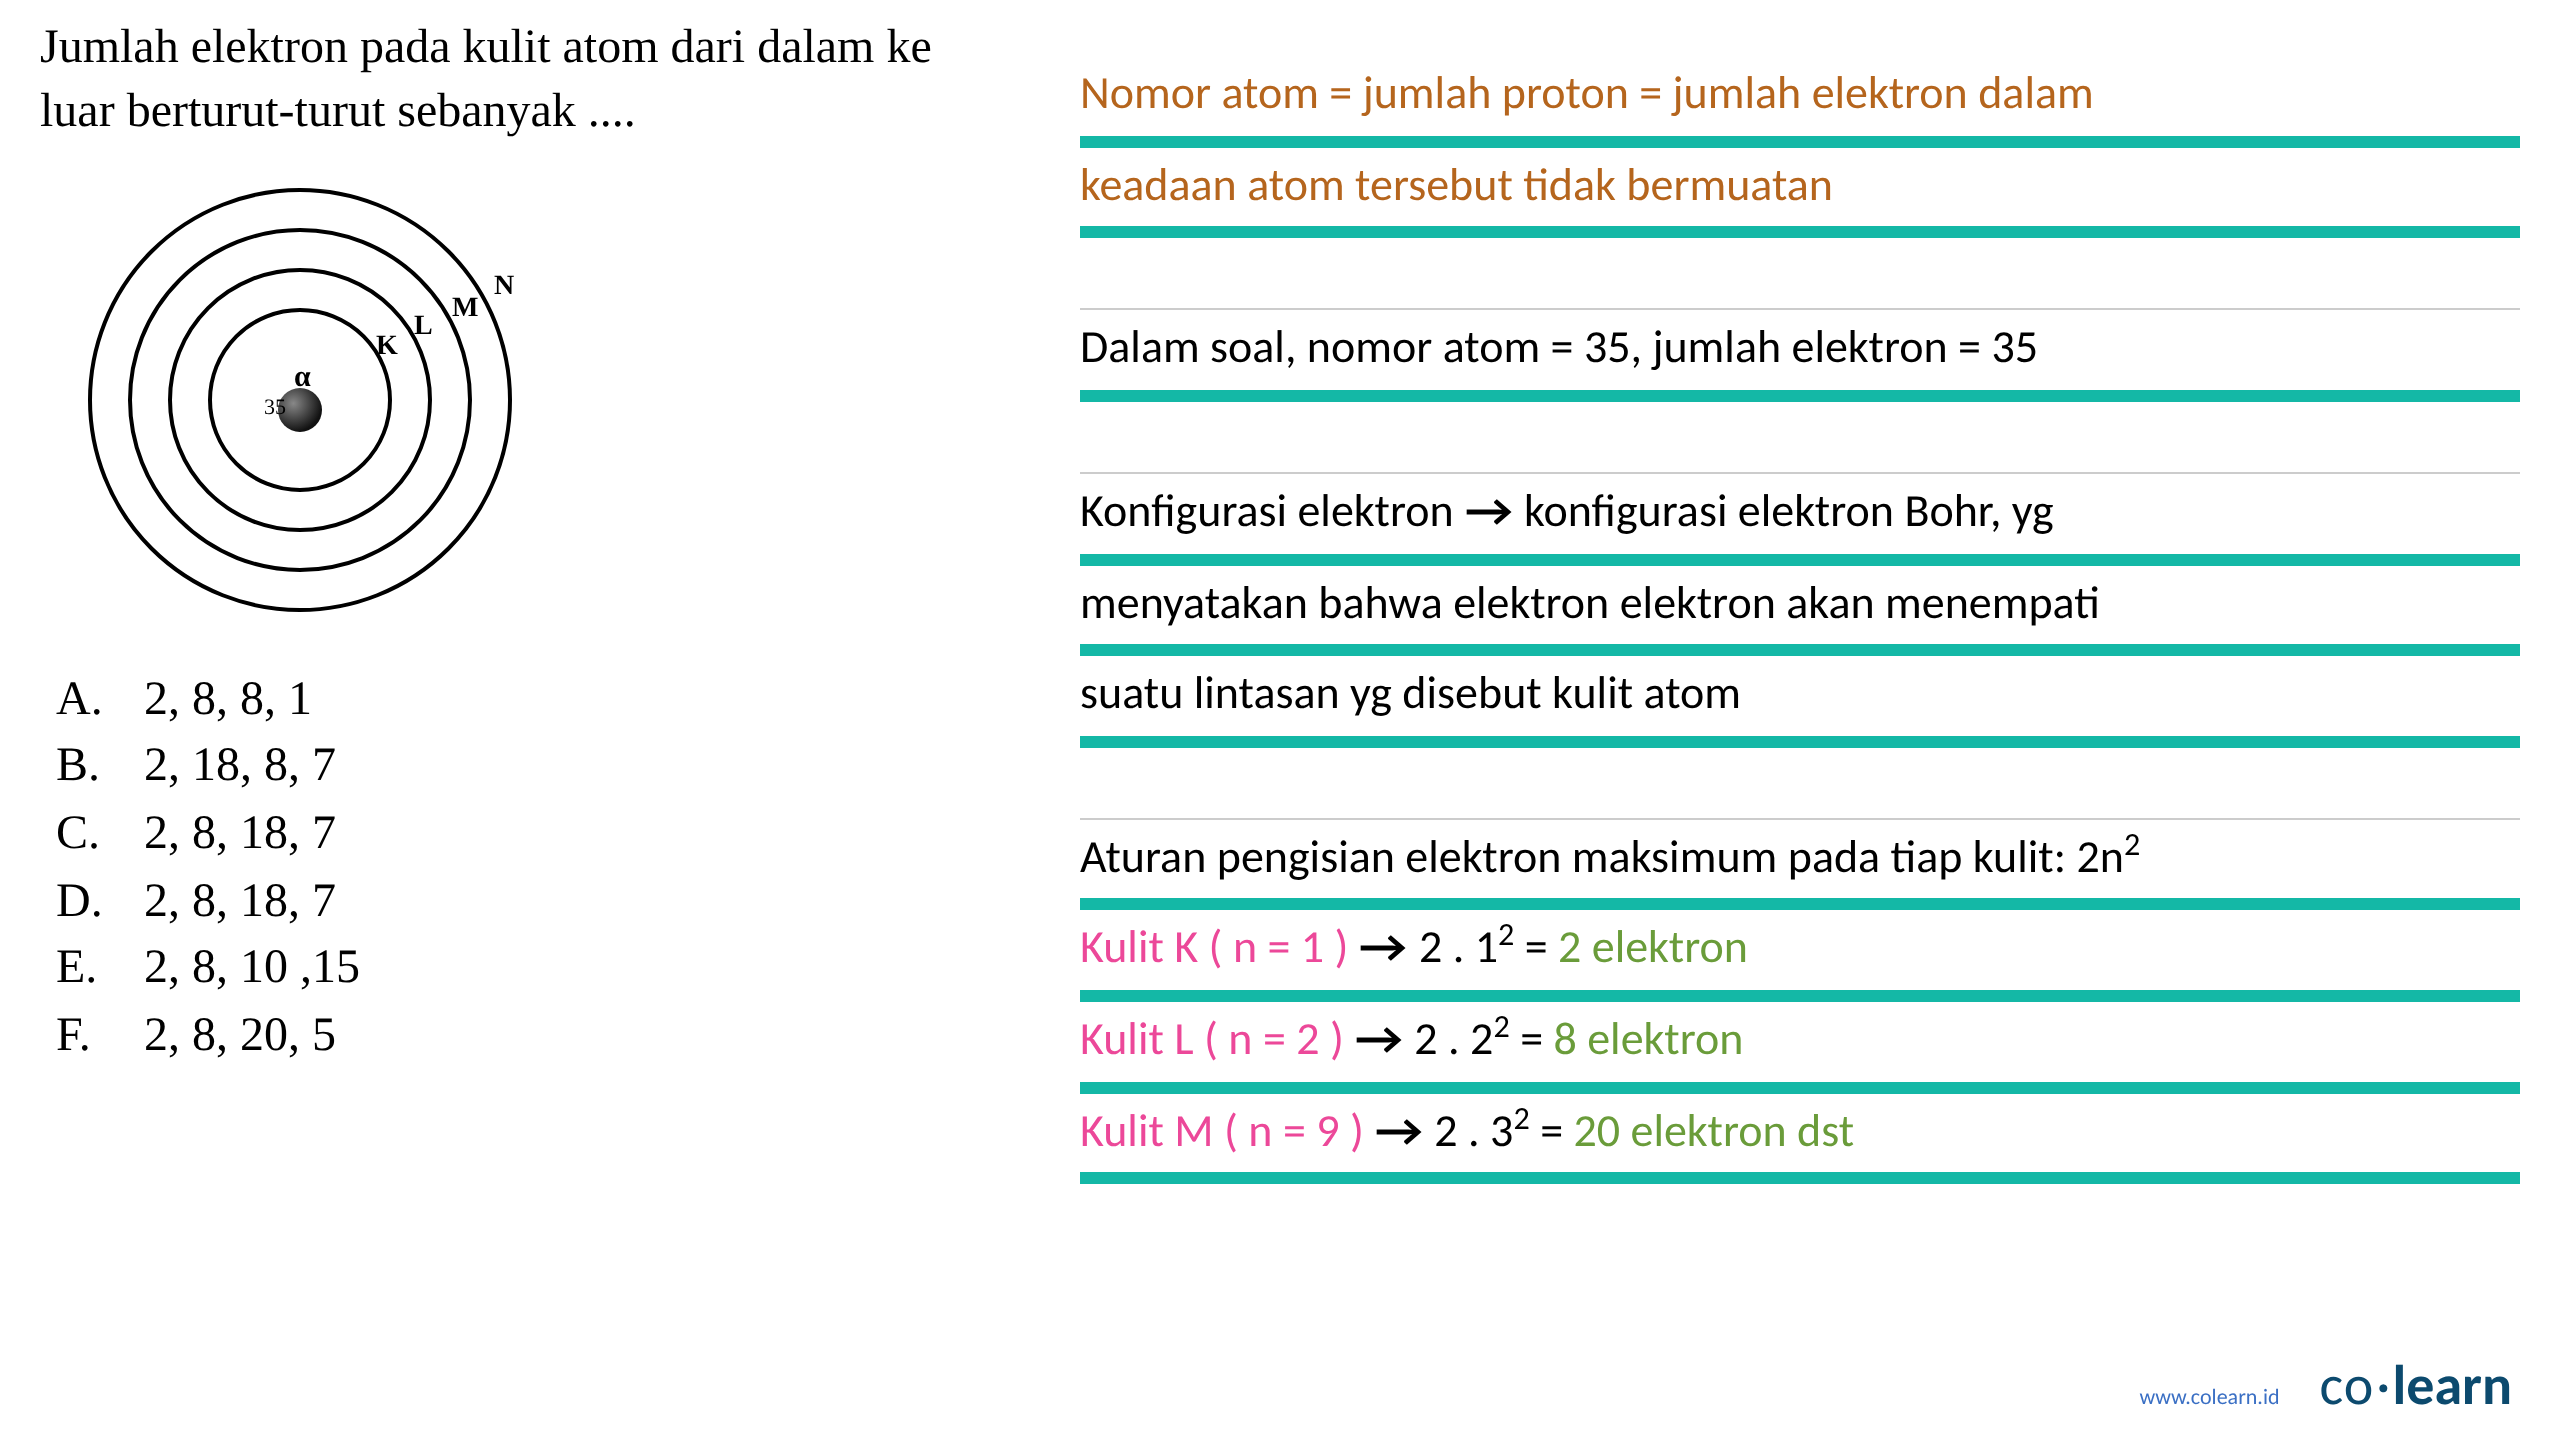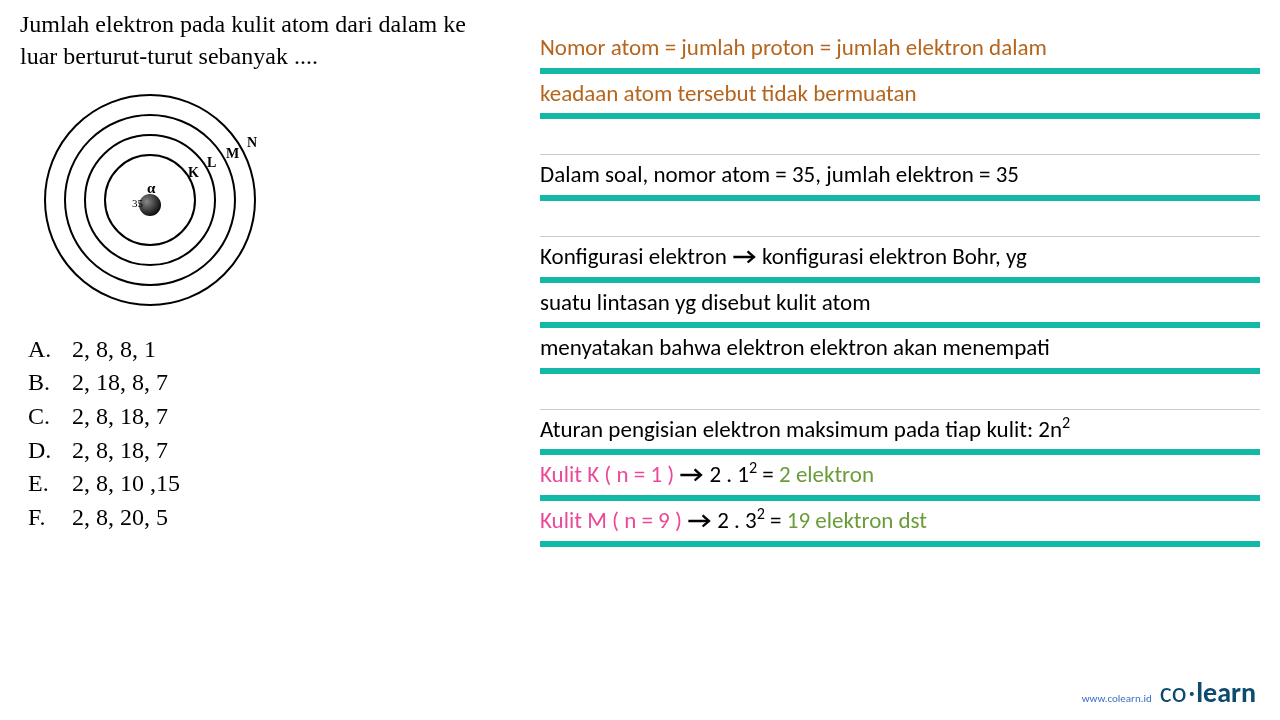--- a/index.html
+++ b/index.html
@@ -71,21 +71,21 @@
     .brown { color: #b5651d; }
     .black { color: #000; }
     .purple { color: #ec4899; }
     .green { color: #6a9c3a; text-align: center; }
     .footer {
       position: absolute;
       bottom: 10px;
       right: 24px;
       display: flex;
       align-items: baseline;
-      gap: 8px;
+      gap: 20px;
     }
     .footer-url {
       font-size: 11px;
       color: #3a6fc4;
     }
     .footer-logo {
       font-size: 28px;
       color: #0c4a6e;
       font-weight: 500;
     }
@@ -164,31 +164,34 @@
 
   <div class="right-panel">
     <div class="explanation-line brown">Nomor atom = jumlah proton = jumlah elektron dalam</div>
     <div class="explanation-line brown">keadaan atom tersebut tidak bermuatan</div>
     <div class="empty-line"></div>
     <div class="explanation-line black">Dalam soal, nomor atom = 35, jumlah elektron = 35</div>
     <div class="empty-line"></div>
     <div class="explanation-line black">
       <span>Konfigurasi elektron </span><span class="arrow">→</span><span> konfigurasi elektron Bohr, yg</span>
     </div>
+    <div class="explanation-line black">menyatakan bahwa elektron elektron akan menempati</div>
     <div class="explanation-line black">suatu lintasan yg disebut kulit atom</div>
-    <div class="explanation-line black">menyatakan bahwa elektron elektron akan menempati</div>
     <div class="empty-line"></div>
     <div class="explanation-line black">
       <span>Aturan pengisian elektron maksimum pada tiap kulit: 2n</span><sup>2</sup>
     </div>
     <div class="explanation-line">
       <span class="purple">Kulit K ( n = 1 ) </span><span class="black arrow">→</span><span class="black"> 2 . 1</span><sup class="black">2</sup><span class="black"> = </span><span class="green">2 elektron</span>
     </div>
     <div class="explanation-line">
-      <span class="purple">Kulit M ( n = 9 ) </span><span class="black arrow">→</span><span class="black"> 2 . 3</span><sup class="black">2</sup><span class="black"> = </span><span class="green">19 elektron dst</span>
+      <span class="purple">Kulit L ( n = 2 ) </span><span class="black arrow">→</span><span class="black"> 2 . 2</span><sup class="black">2</sup><span class="black"> = </span><span class="green">8 elektron</span>
+    </div>
+    <div class="explanation-line">
+      <span class="purple">Kulit M ( n = 9 ) </span><span class="black arrow">→</span><span class="black"> 2 . 3</span><sup class="black">2</sup><span class="black"> = </span><span class="green">20 elektron dst</span>
     </div>
   </div>
 </div>
 
 <div class="footer">
   <span class="footer-url">www.colearn.id</span>
   <span class="footer-logo">
     <span class="co">co</span><span class="dot">·</span><span class="learn">learn</span>
   </span>
 </div>

